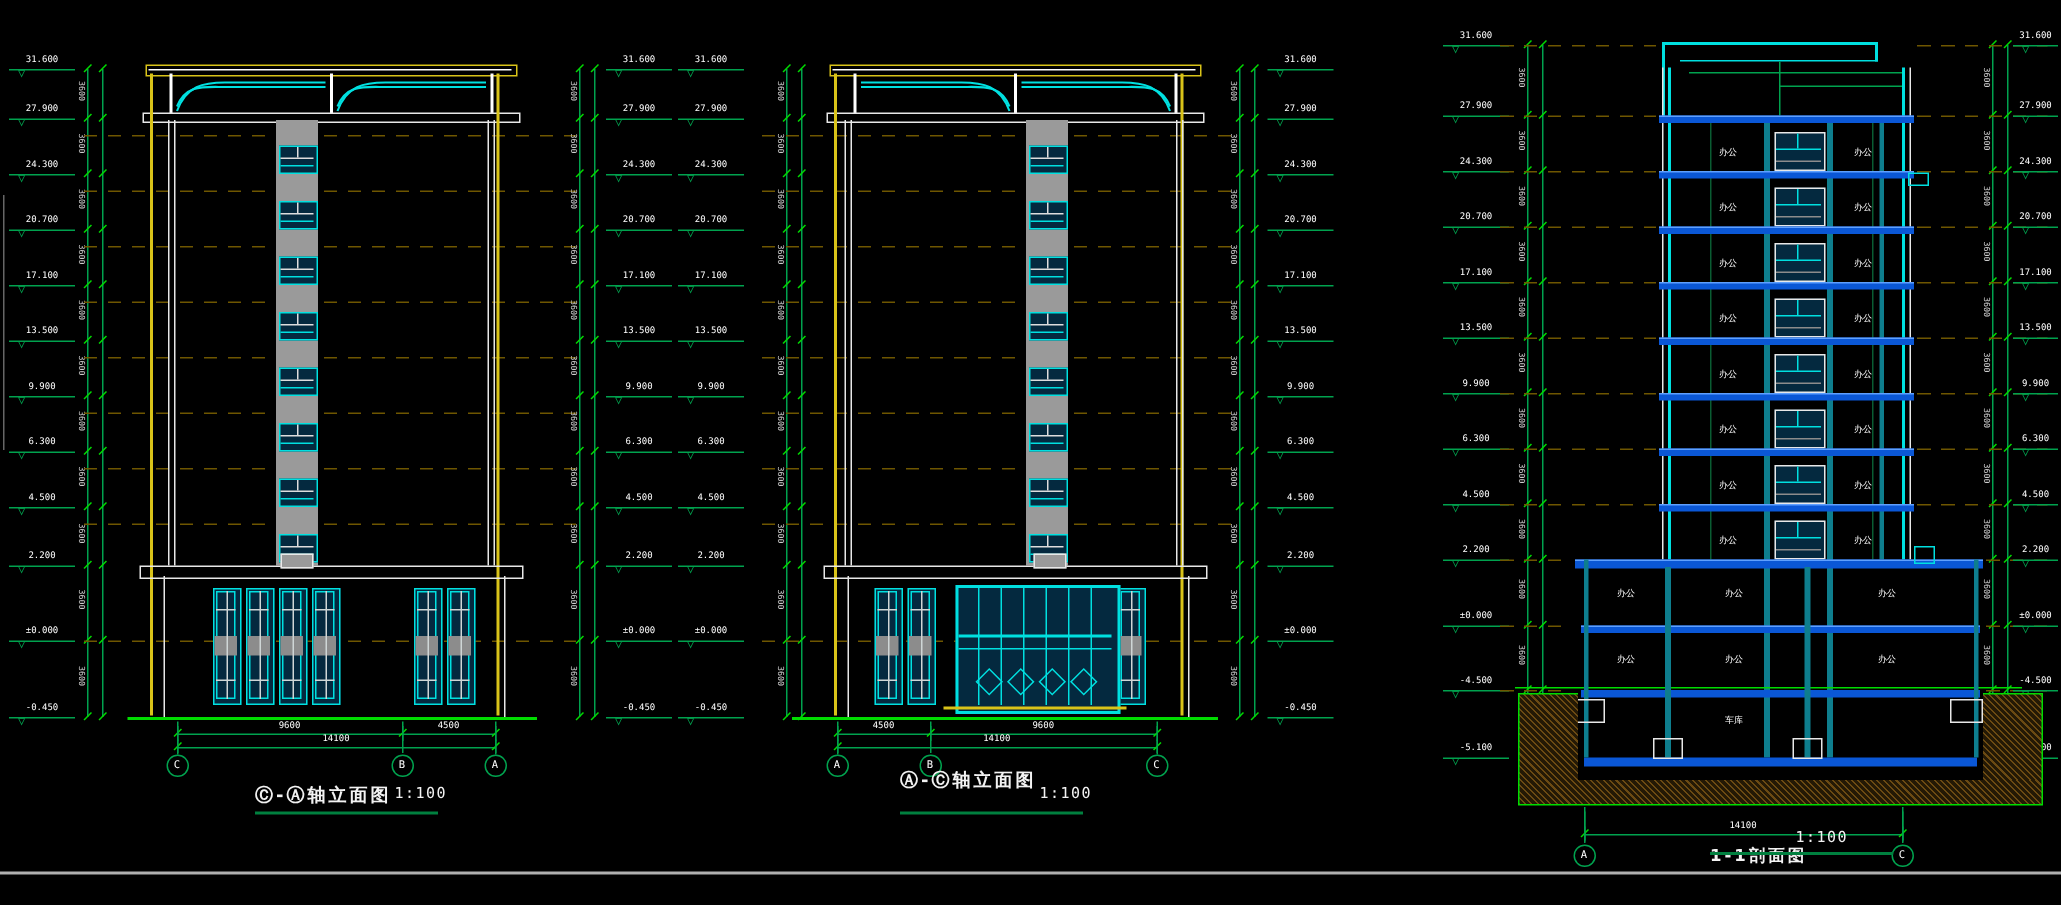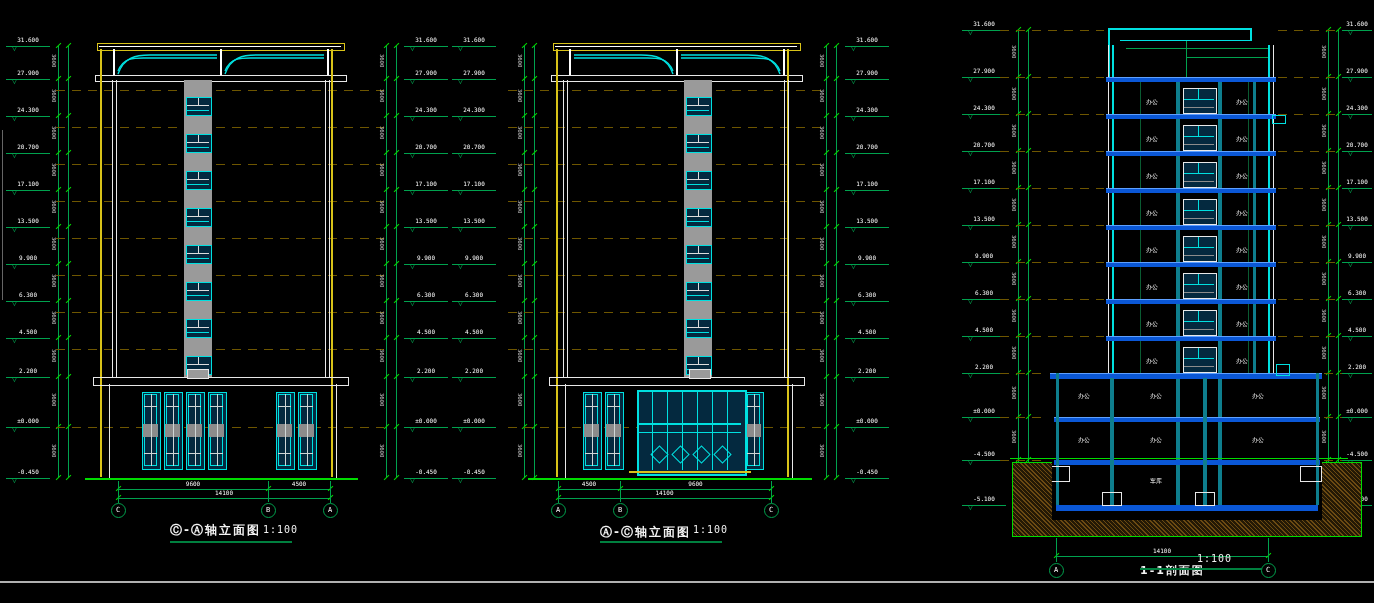--- a/index.html
+++ b/index.html
@@ -7,21 +7,21 @@
           font-family:"DejaVu Sans Mono",monospace;}
   .overlay{position:absolute;inset:0;}
   .dtitle{position:absolute;color:#f2f2f2;font-family:"DejaVu Sans",sans-serif;
           font-weight:bold;font-size:12px;letter-spacing:2px;white-space:nowrap;}
   .dscale{position:absolute;color:#f2f2f2;font-family:"DejaVu Sans Mono",monospace;
           font-size:10px;letter-spacing:1px;white-space:nowrap;}
   .tl{position:absolute;height:2px;background:#00803f;}
   #t-left .dtitle{left:170px;top:522px;}
   #t-left .dscale{left:263px;top:524px;}
   #t-left .tl{left:170px;top:541px;width:122px;}
-  #t-mid .dtitle{left:600px;top:524px;}
+  #t-mid .dtitle{left:600px;top:512px;}
   #t-mid .dscale{left:693px;top:524px;}
   #t-mid .tl{left:600px;top:541px;width:122px;}
   #t-sec .dtitle{left:1140px;top:551px;font-size:11px;margin-top:12px;}
   #t-sec .dscale{left:1197px;top:553px;}
   #t-sec .tl{left:1140px;top:568px;width:122px;}
 </style>
 </head>
 <body>
 
 <div id="canvas">

